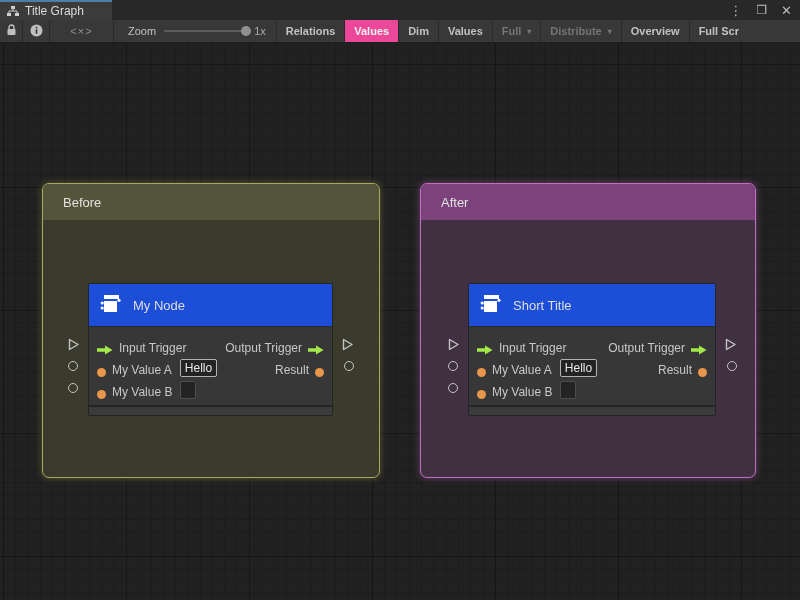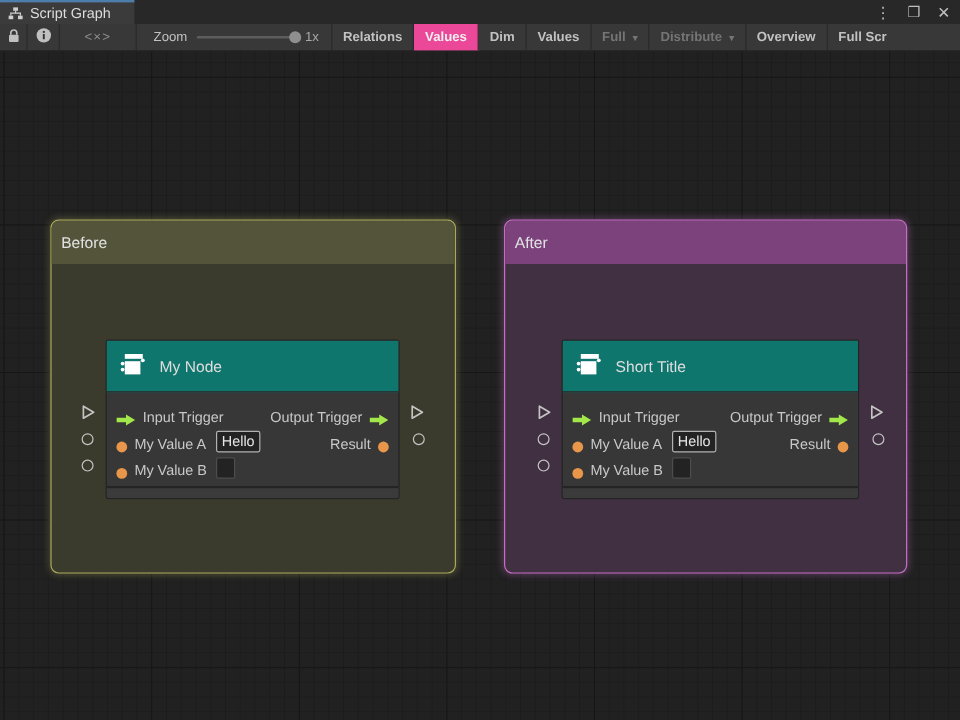--- a/index.html
+++ b/index.html
@@ -38,30 +38,30 @@
       linear-gradient(#161616 1px, transparent 1px),
       linear-gradient(90deg, #161616 1px, transparent 1px),
       linear-gradient(#1c1c1c 1px, transparent 1px),
       linear-gradient(90deg, #1c1c1c 1px, transparent 1px);
     background-size:123px 123px, 123px 123px, 12.3px 12.3px, 12.3px 12.3px;
     background-position:3px 21px, 3px 21px, 3px 21px, 3px 21px;
   }
 
   
   .group { position:absolute; top:140px; height:295px; border:1px solid var(--accent); border-radius:7px; background:var(--body); box-shadow:0 0 6px 1px var(--glow); }
-  .group-header { height:36px; background:var(--header); border-radius:6px 6px 0 0; display:flex; align-items:center; padding-left:8px; color:#e2e2e2; font-size:13px; }
+  .group-header { height:36px; background:var(--header); border-radius:6px 6px 0 0; display:flex; align-items:center; padding-left:20px; color:#e2e2e2; font-size:13px; }
   .group-before { left:42px; width:338px; }
   .group-after  { left:420px; width:336px; }
 
   
   .node-wrap { position:absolute; top:240px; width:245px; }
   .node-wrap.n0 { left:88px; }
   .node-wrap.n1 { left:468px; width:248px; }
   .node { border:1px solid #242424; border-radius:2px; background:#373737; }
-  .node-header { height:43px; background:#0f766e; border-bottom:1px solid #2b2b2b; display:flex; align-items:center; gap:10px; padding-left:9px; color:#dedede; font-size:13px; }
+  .node-header { height:43px; background:#1d4ed8; border-bottom:1px solid #2b2b2b; display:flex; align-items:center; gap:10px; padding-left:9px; color:#dedede; font-size:13px; }
   .node-body { padding:6px 0 4px 0; }
   .node-row { height:22px; display:flex; align-items:flex-end; padding:0 8px; color:#c8c8c8; font-size:12px; gap:6px; }
   .spacer { flex:1; }
   .dot { width:9px; height:9px; border-radius:50%; background:var(--value-color); flex:0 0 auto; }
   .arrow svg { display:block; }
   .field { background:#232323; border:1px solid #b2b2b2; border-radius:2px; color:#e6e6e6; font-size:12px; height:18px; padding:0 4px; display:flex; align-items:center; margin-left:2px; }
   .field.small { width:16px; border-color:#4d4d4d; }
   .node-footer { margin-top:2px; border-top:2px solid #242424; height:10px; background:#3b3b3b; border-radius:0 0 2px 2px; }
 
   
@@ -79,21 +79,21 @@
 <div class="tabbar">
   <div class="tab">
     <span class="tab-icon">
       <svg width="12" height="11" viewBox="0 0 12 11">
         <rect x="4" y="0" width="4" height="3" fill="#cfcfcf"></rect>
         <rect x="0" y="7" width="4" height="3" fill="#cfcfcf"></rect>
         <rect x="8" y="7" width="4" height="3" fill="#cfcfcf"></rect>
         <path d="M6 3 V5 M2 7 V5 H10 V7" stroke="#cfcfcf" stroke-width="1" fill="none"></path>
       </svg>
     </span>
-    <span>Script Graph</span>
+    <span>Title Graph</span>
   </div>
   <div class="win-controls">
     <span>⋮</span>
     <span class="wc-max">❒</span>
     <span>✕</span>
   </div>
 </div>
 
 <div class="toolbar">
   <div class="tb-cell tb-lock">

